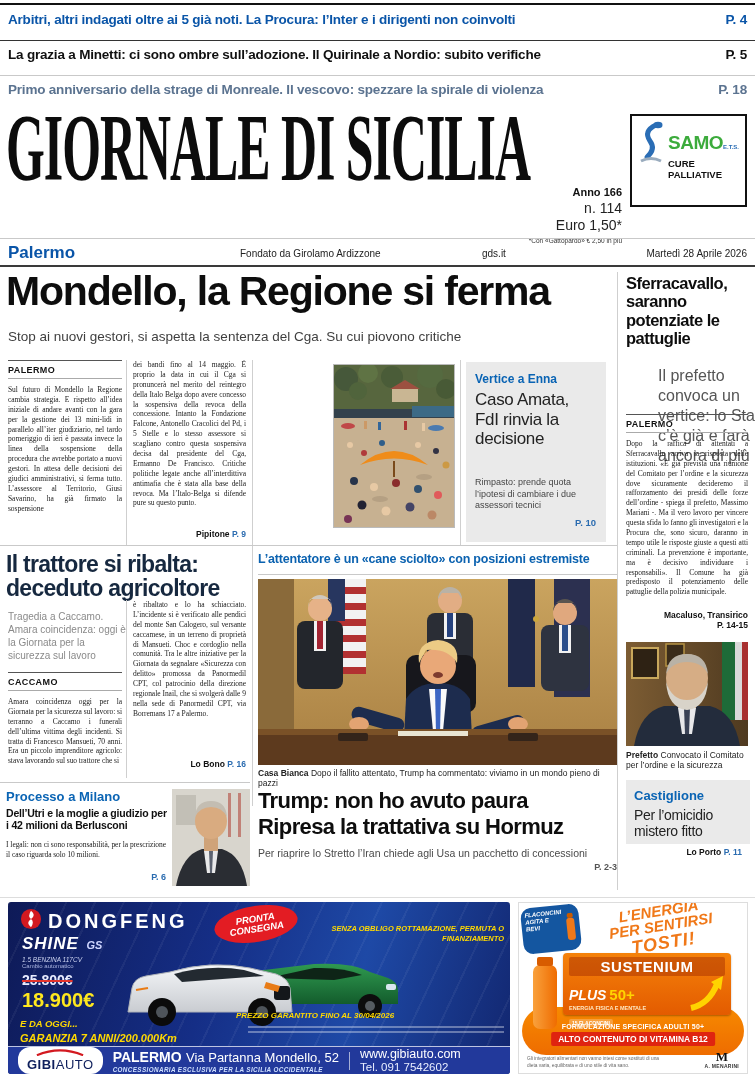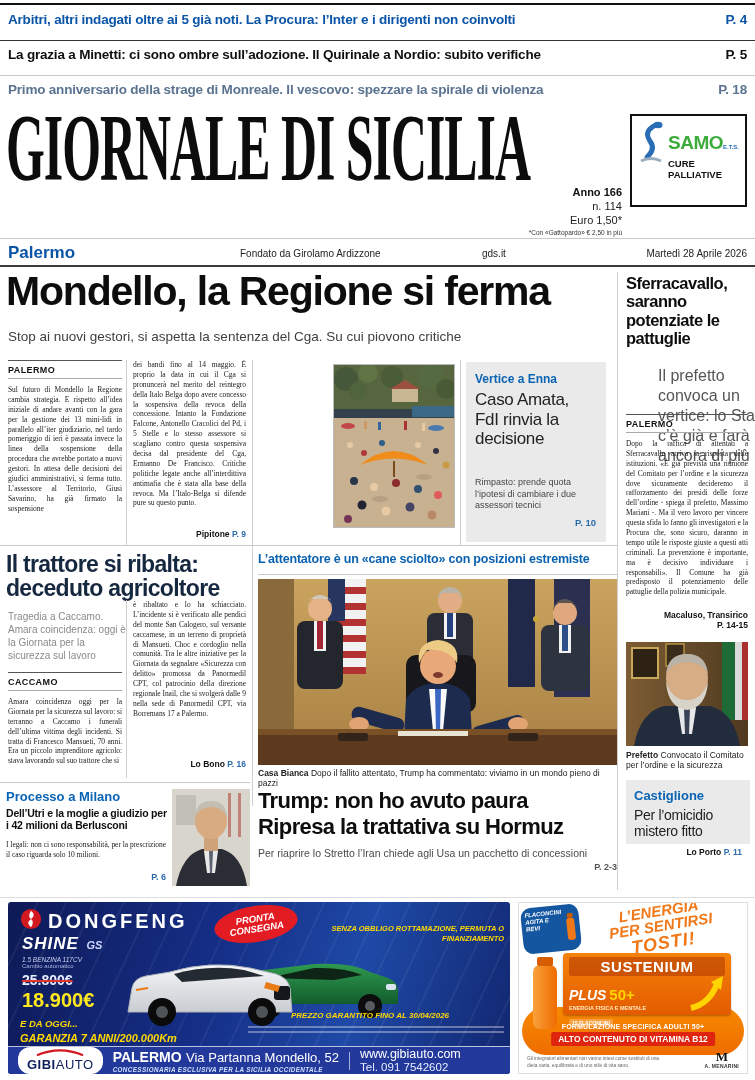--- a/index.html
+++ b/index.html
@@ -18,21 +18,21 @@
   .masthead-title{position:absolute;left:6px;top:104px;font-family:"Liberation Serif",serif;
       font-weight:900;font-size:96px;line-height:0.92;letter-spacing:-2px;color:#0c0c0c;
       transform:scaleX(0.52);transform-origin:left top;white-space:nowrap;}
   .samo-box{position:absolute;left:630px;top:114px;width:117px;height:93px;border:2px solid #111;
       background:#fff;box-sizing:border-box;padding:4px;}
   .samo-name{color:#3cab3c;font-weight:800;font-size:19px;letter-spacing:-0.5px;}
   .samo-suffix{color:#2a6db5;font-weight:700;font-size:6px;}
   .samo-tag{color:#111;font-weight:800;font-size:9.5px;margin-top:4px;}
   .anno-block{position:absolute;left:430px;top:186px;width:192px;text-align:right;line-height:1.25;}
   .anno-bold{font-weight:800;font-size:11px;}
-  .anno-small{font-size:11px;color:#222;}
+  .anno-small{font-size:14px;color:#222;}
   .anno-note{font-size:6.5px;color:#333;margin-top:2px;}
   
   .dl-city{position:absolute;left:8px;top:243px;font-weight:800;font-size:17px;color:#0a55a8;}
   .dl-founder{position:absolute;left:240px;top:248px;font-size:10px;color:#222;}
   .dl-site{position:absolute;left:482px;top:248px;font-size:10px;color:#222;}
   .dl-date{position:absolute;right:8px;top:248px;font-size:10px;color:#222;text-align:left;}
   
   .lead-head{position:absolute;left:6px;top:271px;width:612px;font-weight:800;font-size:41px;
       letter-spacing:-1.2px;color:#0d0d0d;line-height:1;}
   .lead-sub{position:absolute;left:8px;top:329px;width:600px;font-weight:300;font-size:13.5px;color:#3f3f3f;}
@@ -82,21 +82,21 @@
      font-weight:800;font-style:italic;font-size:7.5px;line-height:1.3;}
   .df-car-name{color:#fff;font-weight:900;font-style:italic;font-size:17px;letter-spacing:1px;}
   .df-car-trim{color:#cfd6ff;font-weight:700;font-style:italic;font-size:11px;margin-left:3px;}
   .df-eng{color:#ccd3f0;font-style:italic;font-size:6.5px;margin-top:2px;}
   .df-gear{color:#aab4e0;font-size:6px;}
   .df-old{color:#e8ecff;font-weight:800;font-size:14px;text-decoration:line-through;
      text-decoration-color:#e3342b;text-decoration-thickness:2px;margin-top:3px;}
   .df-price{color:#ffe81e;font-weight:900;font-size:20px;margin-top:1px;}
   .df-promo1{position:absolute;left:12px;top:116px;color:#ffd900;font-weight:900;font-style:italic;font-size:9.5px;}
   .df-promo2{position:absolute;left:12px;top:130px;color:#ffd900;font-weight:900;font-style:italic;font-size:11px;}
-  .df-note{position:absolute;left:228px;top:109px;width:268px;text-align:center;color:#ffd900;
+  .df-note{position:absolute;left:228px;top:109px;width:268px;text-align:left;color:#ffd900;
      font-weight:800;font-style:italic;font-size:8px;}
   .df-fine{position:absolute;left:240px;width:256px;height:2px;background:rgba(255,255,255,.35);}
   .df-strip{position:absolute;left:0;right:0;bottom:0;height:28px;background:#22399b;
      border-top:1px solid rgba(255,255,255,.7);display:flex;align-items:center;gap:10px;padding:0 10px;box-sizing:border-box;}
   .gibi-logo{background:#fff;border-radius:12px;padding:1px 9px 2px;line-height:1;}
   .gibi-bold{color:#0e1f5c;font-weight:900;font-size:13px;letter-spacing:.5px;}
   .gibi-light{color:#0e1f5c;font-weight:300;font-size:13px;letter-spacing:.5px;}
   .df-city{color:#fff;font-weight:900;font-size:14px;}
   .df-addr{color:#fff;font-weight:300;font-size:13px;}
   .df-tag{color:#cfe0ff;font-weight:800;font-style:italic;font-size:6.3px;letter-spacing:.4px;}

